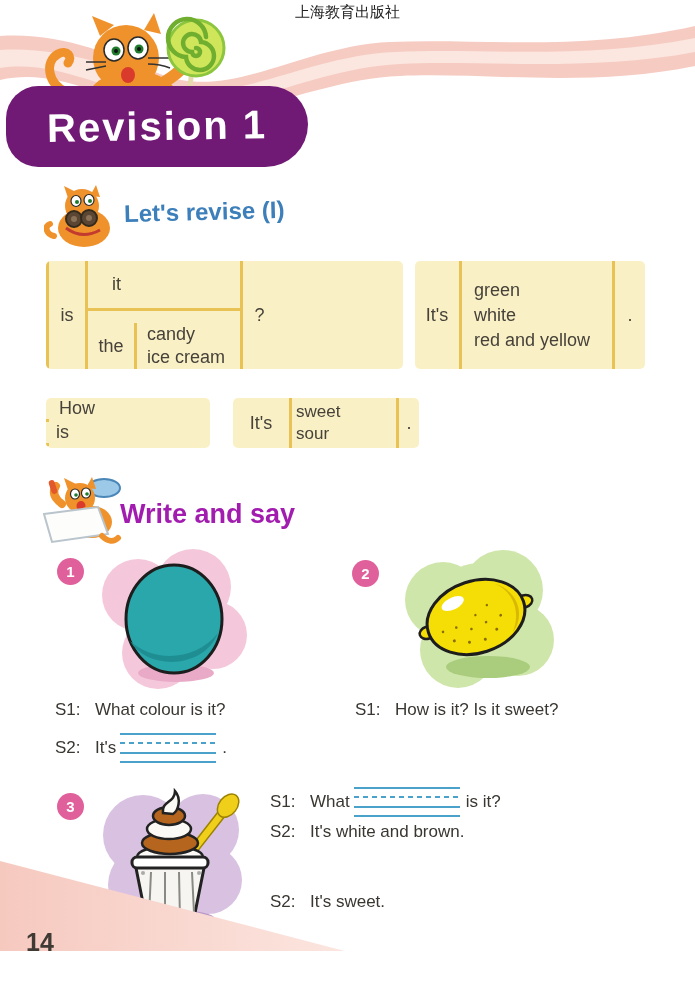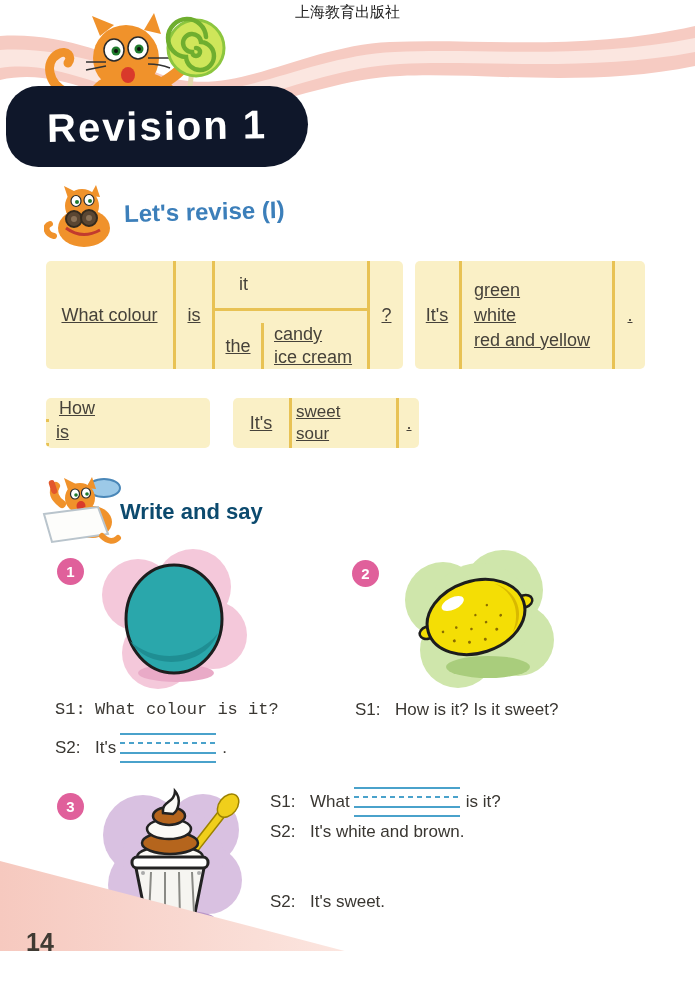--- a/index.html
+++ b/index.html
@@ -5,34 +5,34 @@
   html,body{margin:0;padding:0;background:#fff;}
   #page{position:relative;width:695px;height:951px;background:#fff;overflow:hidden;
         font-family:"Liberation Sans",sans-serif;color:#3b3833;}
   .abs{position:absolute;}
 
   
   .publisher{position:absolute;top:3px;left:0;right:0;text-align:center;
              font-family:"Liberation Serif",serif;font-size:15px;color:#222;}
 
   
-  .banner{position:absolute;left:6px;top:86px;width:302px;height:81px;background:#0f172a;
+  .banner{position:absolute;left:6px;top:86px;width:302px;height:81px;background:#701a75;
           border-radius:44px 52px 58px 44px;display:flex;align-items:center;justify-content:center;z-index:3;}
   .banner-title{color:#fff;font-size:40px;font-weight:bold;letter-spacing:2px;transform:rotate(-1deg);}
 
   
   .h-blue{position:absolute;font-size:24px;font-weight:bold;color:#3c7fba;transform:rotate(-1.5deg);}
-  .h-green{position:absolute;font-size:22px;font-weight:bold;color:#0c4a6e;}
+  .h-green{position:absolute;font-size:27px;font-weight:bold;color:#a21caf;}
 
   
   .tbl{position:absolute;display:flex;background:#faf0c6;border-radius:5px;overflow:hidden;
        font-size:18px;color:#46423a;}
   .vdiv{width:3px;background:#e8c254;flex:0 0 3px;}
   .hdiv{height:3px;background:#e8c254;}
-  .cell{display:flex;align-items:center;justify-content:center;text-decoration:underline;}
+  .cell{display:flex;align-items:center;justify-content:center;}
   .cell.left{justify-content:flex-start;}
   .pre{white-space:pre-line;}
   .subgroup{display:flex;flex-direction:column;}
   .subtop{height:54px;display:flex;align-items:center;padding-left:24px;}
   .subbottom{flex:1;display:flex;margin-top:12px;}
 
   
   .badge{position:absolute;width:27px;height:27px;border-radius:50%;background:#e0609b;color:#fff;
          font-weight:bold;font-size:15px;display:flex;align-items:center;justify-content:center;z-index:2;}
   .dlg{position:absolute;white-space:nowrap;font-size:17px;color:#3a3732;}
@@ -94,21 +94,20 @@
       <circle cx="46" cy="17" r="2" fill="#1f7a2d"></circle>
     <path d="M22,44 Q38,56 56,46" stroke="#c23b2e" stroke-width="3" fill="none"></path>
     <circle cx="30" cy="35" r="8" fill="#5a4632" stroke="#332a1e" stroke-width="2"></circle>
     <circle cx="45" cy="34" r="8" fill="#5a4632" stroke="#332a1e" stroke-width="2"></circle>
     <circle cx="30" cy="35" r="3" fill="#8a7258"></circle>
       <circle cx="45" cy="34" r="3" fill="#8a7258"></circle>
   </svg>
   <div class="h-blue" style="left:124px;top:198px;">Let's revise (I)</div>
 
   <div class="tbl" style="left:46px;top:261px;width:357px;height:108px;">
-    <div class="cell" style="width:127px">What colour</div>
     <div class="vdiv"></div>
     <div class="cell" style="width:36px">is</div>
     <div class="vdiv"></div>
     <div class="subgroup" style="width:152px">
       <div class="subtop">it</div>
       <div class="hdiv"></div>
       <div class="subbottom">
         <div class="cell" style="width:46px">the</div>
         <div class="vdiv"></div>
         <div class="cell left pre" style="flex:1;padding-left:10px;line-height:23px;">candy
@@ -174,21 +173,21 @@
       <circle cx="50" cy="50" r="36"></circle>
         <circle cx="105" cy="42" r="38"></circle>
       <circle cx="125" cy="90" r="34"></circle>
         <circle cx="70" cy="108" r="36"></circle>
         <circle cx="88" cy="72" r="52"></circle>
     </g>
     <ellipse cx="88" cy="128" rx="38" ry="9" fill="#e9aac7"></ellipse>
     <ellipse cx="86" cy="74" rx="48" ry="54" fill="#2aa7ab" stroke="#1d1d1d" stroke-width="3"></ellipse>
     <path d="M42,96 C60,126 116,124 130,88 C108,116 66,118 42,96 Z" fill="#1f8e93"></path>
   </svg>
-  <div class="dlg" style="left:55px;top:700px;font-family:Liberation Mono, monospace;">
+  <div class="dlg" style="left:55px;top:700px;">
     <span class="lbl">S1:</span><span>What colour is it?</span>
   </div>
   <div class="dlg" style="left:55px;top:733px;">
     <span class="lbl">S2:</span><span>It's</span><span class="blank"></span><span>.</span>
   </div>
 
   <div class="badge" style="left:352px;top:560px;">
       <span>2</span>
     </div>
   <svg class="abs" style="left:388px;top:545px;" width="175" height="150" viewBox="0 0 175 150">

